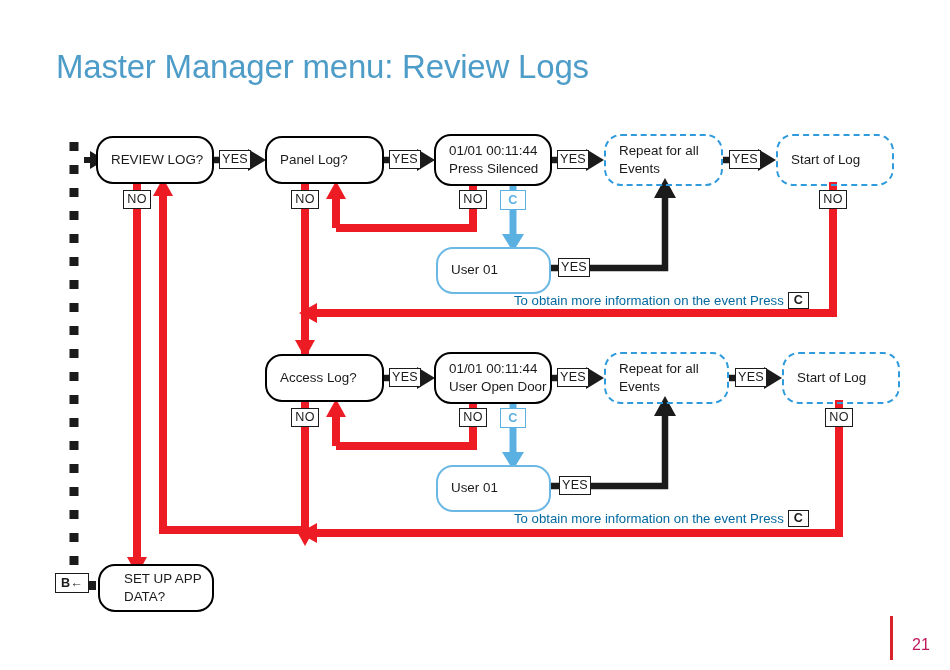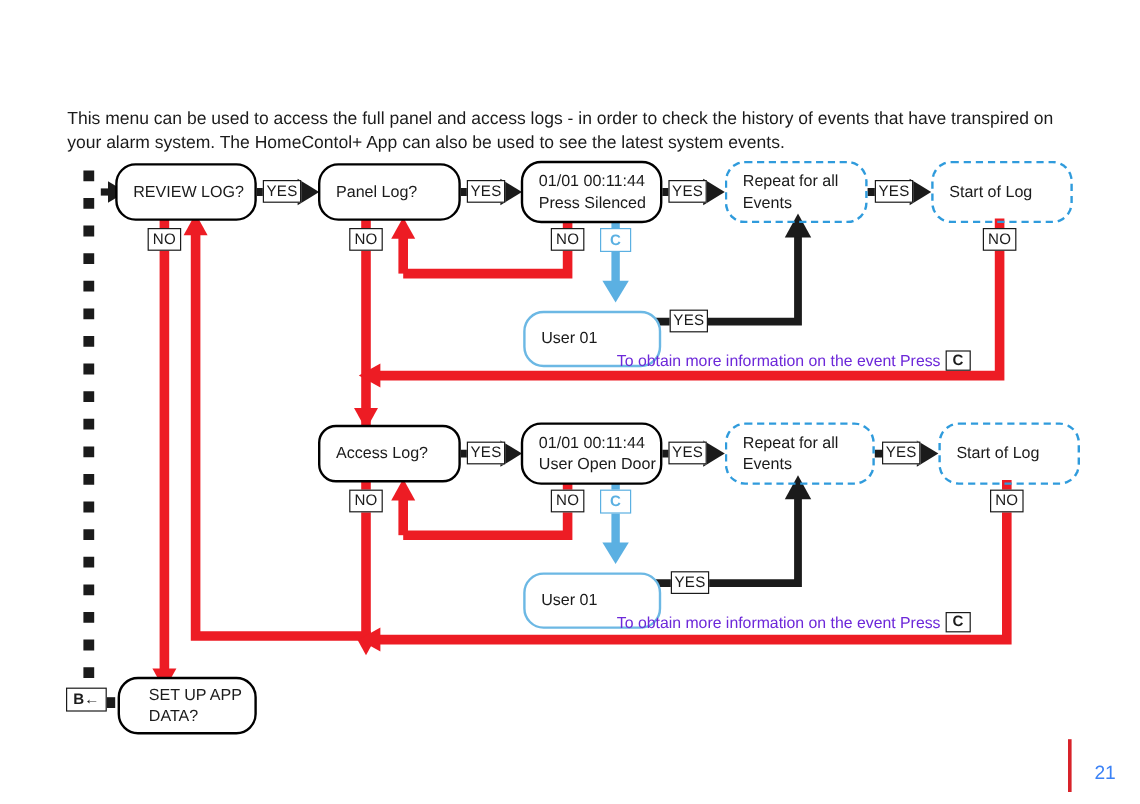--- a/index.html
+++ b/index.html
@@ -56,21 +56,21 @@
     background: #ffffff;
     display: flex;
     flex-direction: column;
     justify-content: center;
     padding: 0 13px;
     font-size: 13.4px;
     color: #1b1b1b;
     line-height: 18.5px;
   }
   .node.solid-black { border: 2.2px solid #000000; }
-  .node.solid-blue  { border: 2.0px solid #6cb8e4; margin-top: 12px; }
+  .node.solid-blue  { border: 2.0px solid #6cb8e4; }
   .node.dashed-blue {
     border: 2.6px dashed #2f9bdc;
     background: transparent;
   }
   .node .ln { white-space: nowrap; }
   
   .tag {
     position: absolute;
     box-sizing: border-box;
     background: #ffffff;
@@ -86,42 +86,42 @@
   }
   .tag.blue {
     border-color: #5bb0e2;
     color: #5bb0e2;
   }
   .tag.bold { font-weight: 700; }
   
   .note {
     position: absolute;
     font-size: 13.2px;
-    color: #6d28d9;
+    color: #0369a1;
     white-space: nowrap;
   }
   
   .footer-rule {
     position: absolute;
     width: 3.4px;
     background: #d8232a;
   }
   .page-num {
     position: absolute;
     font-size: 16px;
-    color: #3b82f6;
+    color: #be185d;
   }
 </style>
 </head>
 <body>
 
 <div id="page">
 
-
-  <div class="intro">This menu can be used to access the full panel and access logs - in order to check the history of events that have transpired on your alarm system. The HomeContol+ App can also be used to see the latest system events.</div>
+  <div class="page-title">Master Manager menu: Review Logs</div>
+
 
   <svg id="diagram" viewBox="0 0 950 670" xmlns="http://www.w3.org/2000/svg">
     <defs>
       <marker id="redArrowDown" markerWidth="7" markerHeight="7" refX="3.5" refY="6" orient="auto-start-reverse" markerUnits="strokeWidth">
         <path d="M0,0 L7,0 L3.5,7 Z" fill="#ed1c24"></path>
       </marker>
     </defs>
 
     <g>
       <line x1="74" y1="142" x2="74" y2="578" stroke="#1b1b1b" stroke-width="9" stroke-dasharray="9 14" stroke-linecap="butt"></line>
@@ -238,21 +238,21 @@
   </div>
 
   <div class="node dashed-blue" style="left:776px; top:134px; width:118px; height:52px;">
     <span class="ln">Start of Log</span>
   </div>
 
   <div class="node solid-blue" style="left:436px; top:247px; width:115px; height:47px;">
     <span class="ln">User 01</span>
   </div>
 
-  <div class="node solid-black" style="left:265px; top:354px; width:119px; height:48px;border-radius:15px;">
+  <div class="node solid-black" style="left:265px; top:354px; width:119px; height:48px;">
     <span class="ln">Access Log?</span>
   </div>
 
   <div class="node solid-black" style="left:434px; top:352px; width:118px; height:52px;">
     <span class="ln">01/01 00:11:44</span>
     <span class="ln">User Open Door</span>
   </div>
 
   <div class="node dashed-blue" style="left:604px; top:352px; width:125px; height:52px;">
     <span class="ln">Repeat for all</span>

